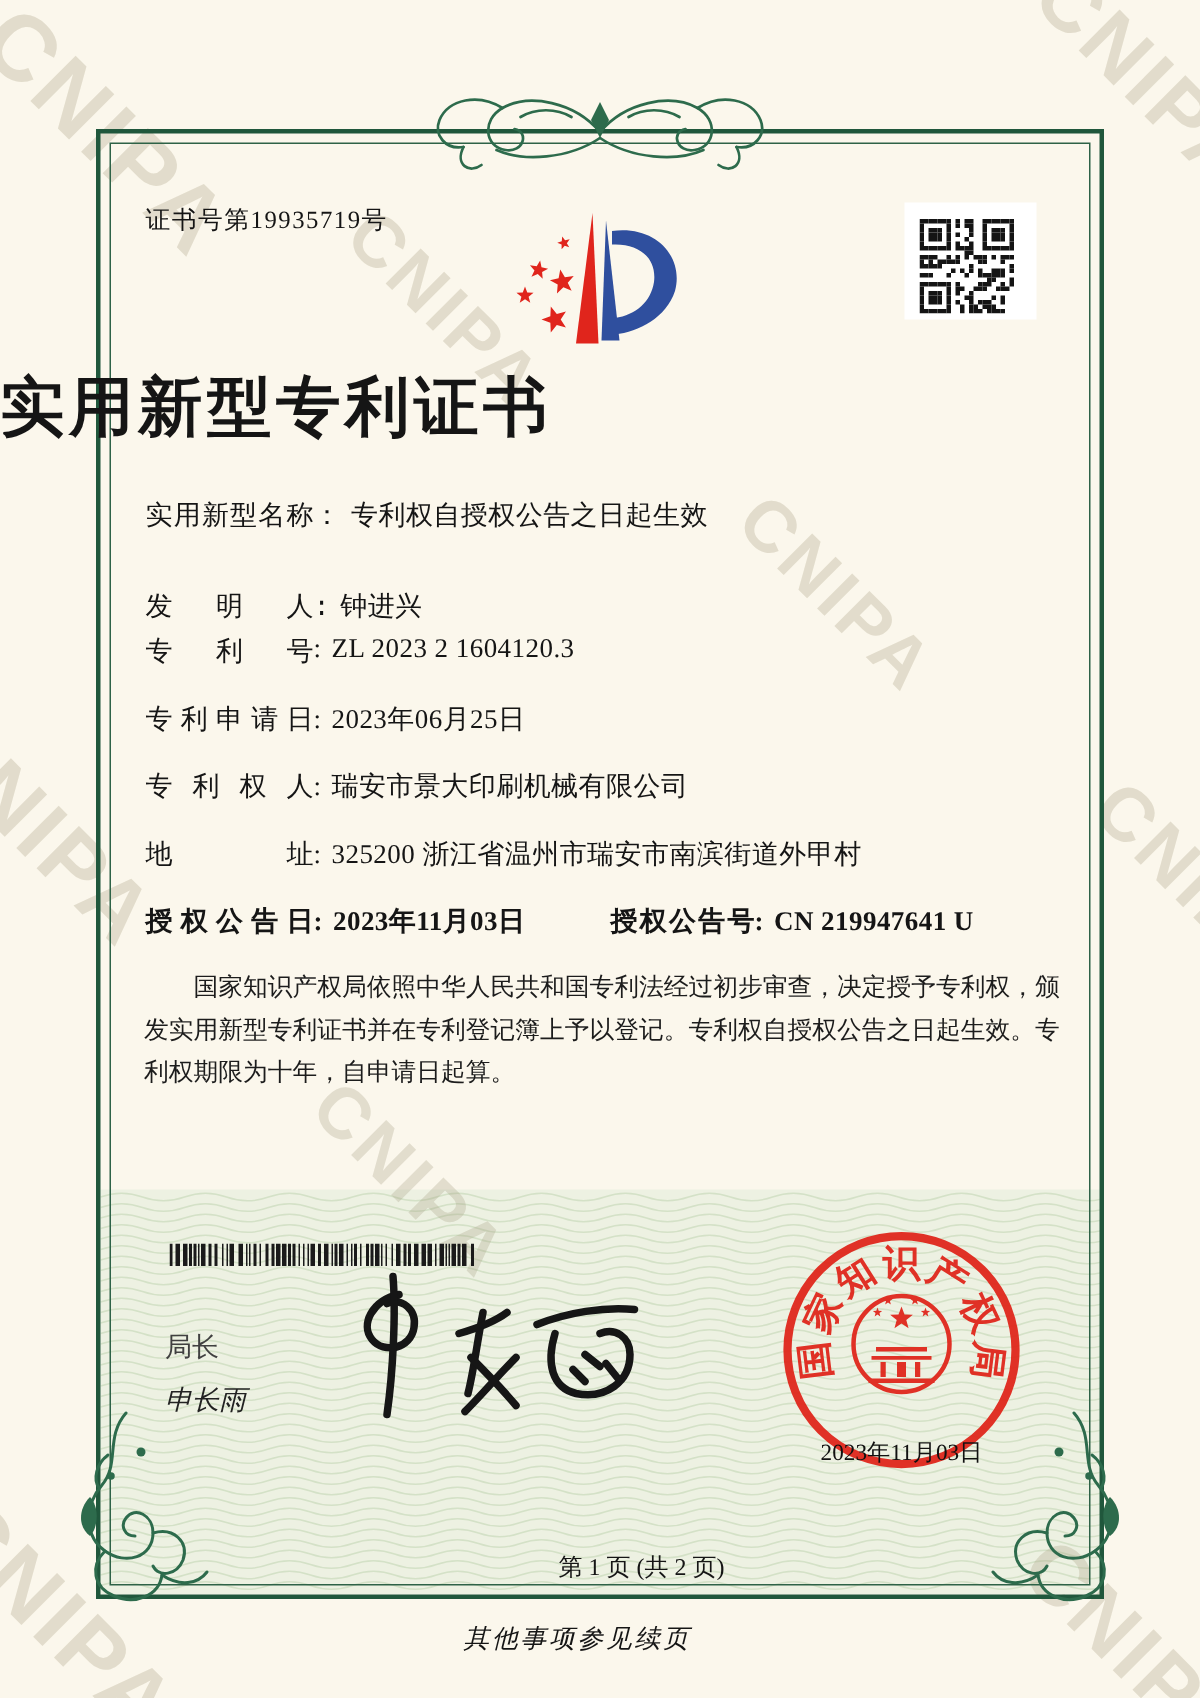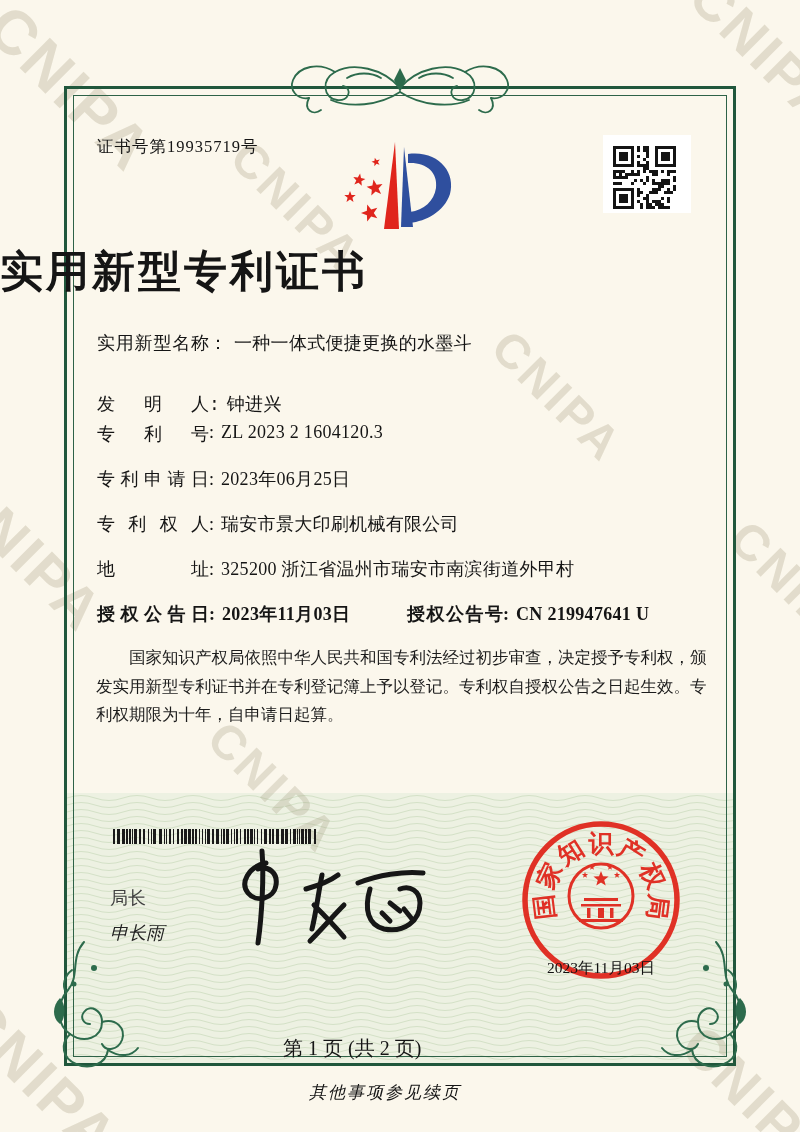--- a/index.html
+++ b/index.html
@@ -45,21 +45,21 @@
   .fval1{display:inline-block;width:185px;}
   .r1{top:331px;}.r2{top:392px;font-family:Liberation Mono, monospace;}.r3{top:422px;}.r4{top:467px;}.r5{top:512px;}.r6{top:557px;}.r7{top:602px;font-weight:bold;}
   #paras{left:96px;top:644px;width:612px;}
   #paras p{margin:0 0 7px 0;text-indent:2em;font-size:16.5px;line-height:28.5px;
            color:#1c1c1c;}
   #barcode{left:113px;top:829px;}
   #director-title{left:110px;top:886px;font-size:18px;color:#404040;}
   #director-name{left:110px;top:921px;font-size:18px;color:#222;font-style:italic;}
   #sig{left:218px;top:845px;}
   #seal{left:510px;top:812px;}
-  #page-no{left:283px;top:1035px;width:200px;text-align:left;font-size:20px;}
+  #page-no{left:283px;top:1035px;width:200px;text-align:right;font-size:16px;}
   #cont-note{left:0;top:1081px;width:770px;text-align:center;font-size:17px;font-style:italic;letter-spacing:2px;}
 </style>
 </head>
 <body>
 
 <div id="page">
 
   <div id="band">
     <svg id="waves" width="667" height="270" xmlns="http://www.w3.org/2000/svg">
         <path d="M0 5 q 14 -5 28 0 t 28 0 t 28 0 t 28 0 t 28 0 t 28 0 t 28 0 t 28 0 t 28 0 t 28 0 t 28 0 t 28 0 t 28 0 t 28 0 t 28 0 t 28 0 t 28 0 t 28 0 t 28 0 t 28 0 t 28 0 t 28 0 t 28 0 t 28 0 t 28 0" fill="none" stroke="#d4e1c7" stroke-width="1"></path>
@@ -387,21 +387,21 @@
         <rect x="45" y="60" width="3" height="3" fill="#141414"></rect>
         <rect x="48" y="60" width="3" height="3" fill="#141414"></rect>
         <rect x="51" y="60" width="3" height="3" fill="#141414"></rect>
         <rect x="54" y="60" width="3" height="3" fill="#141414"></rect>
       </svg>
   </div>
 
   <div id="title" class="ct serif">实用新型专利证书</div>
 
   <div class="frow r1">
-    <span class="flabel">实用新型名称</span><span class="fcolon">：</span><span class="fval">一种一体式便捷更换的水墨斗</span>
+    <span class="flabel">实用新型名称</span><span class="fcolon">：</span><span class="fval">专利权自授权公告之日起生效</span>
   </div>
   <div class="frow r2">
     <span class="flabel">发明人</span><span class="fcolon">:</span><span class="fval">钟进兴</span>
   </div>
   <div class="frow r3">
     <span class="flabel">专利号</span><span class="fcolon">:</span><span class="fval">ZL 2023 2 1604120.3</span>
   </div>
   <div class="frow r4">
     <span class="flabel">专利申请日</span><span class="fcolon">:</span><span class="fval">2023年06月25日</span>
   </div>

